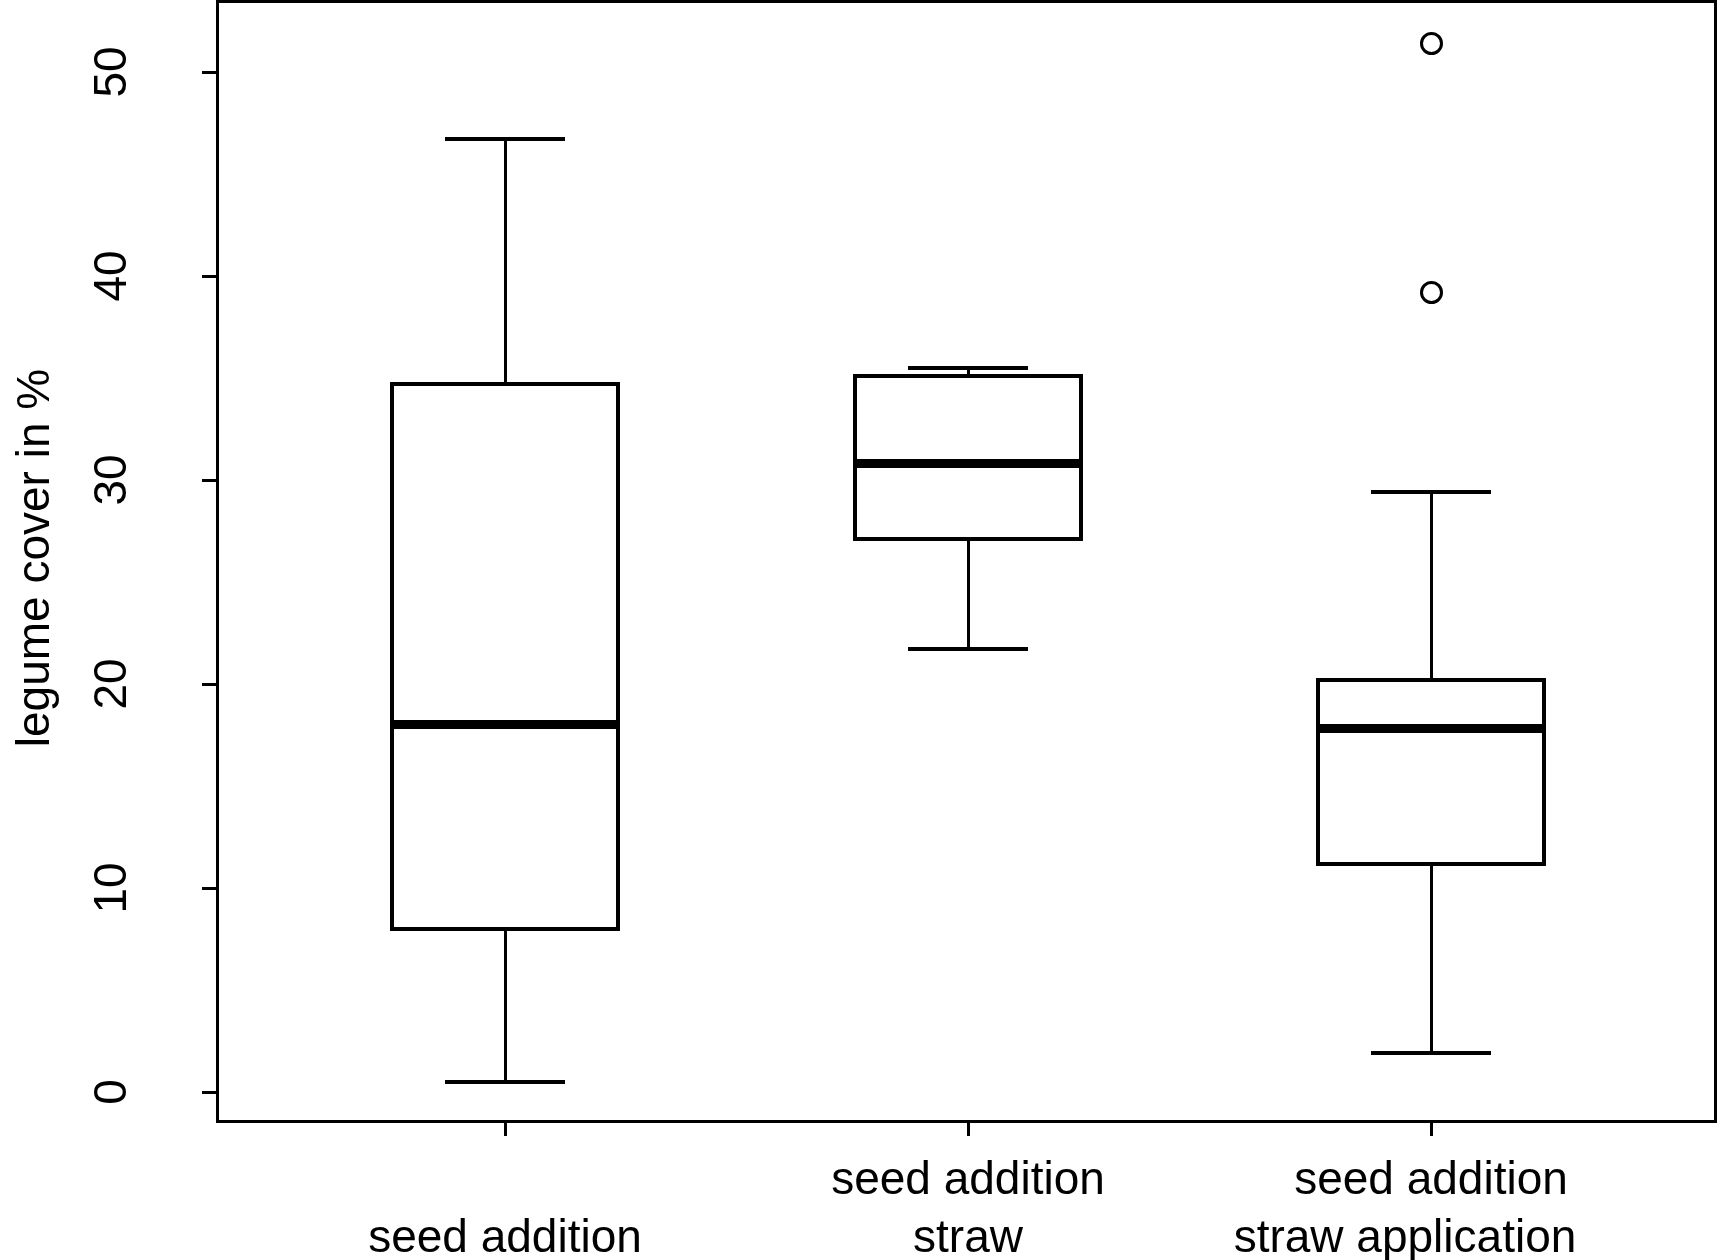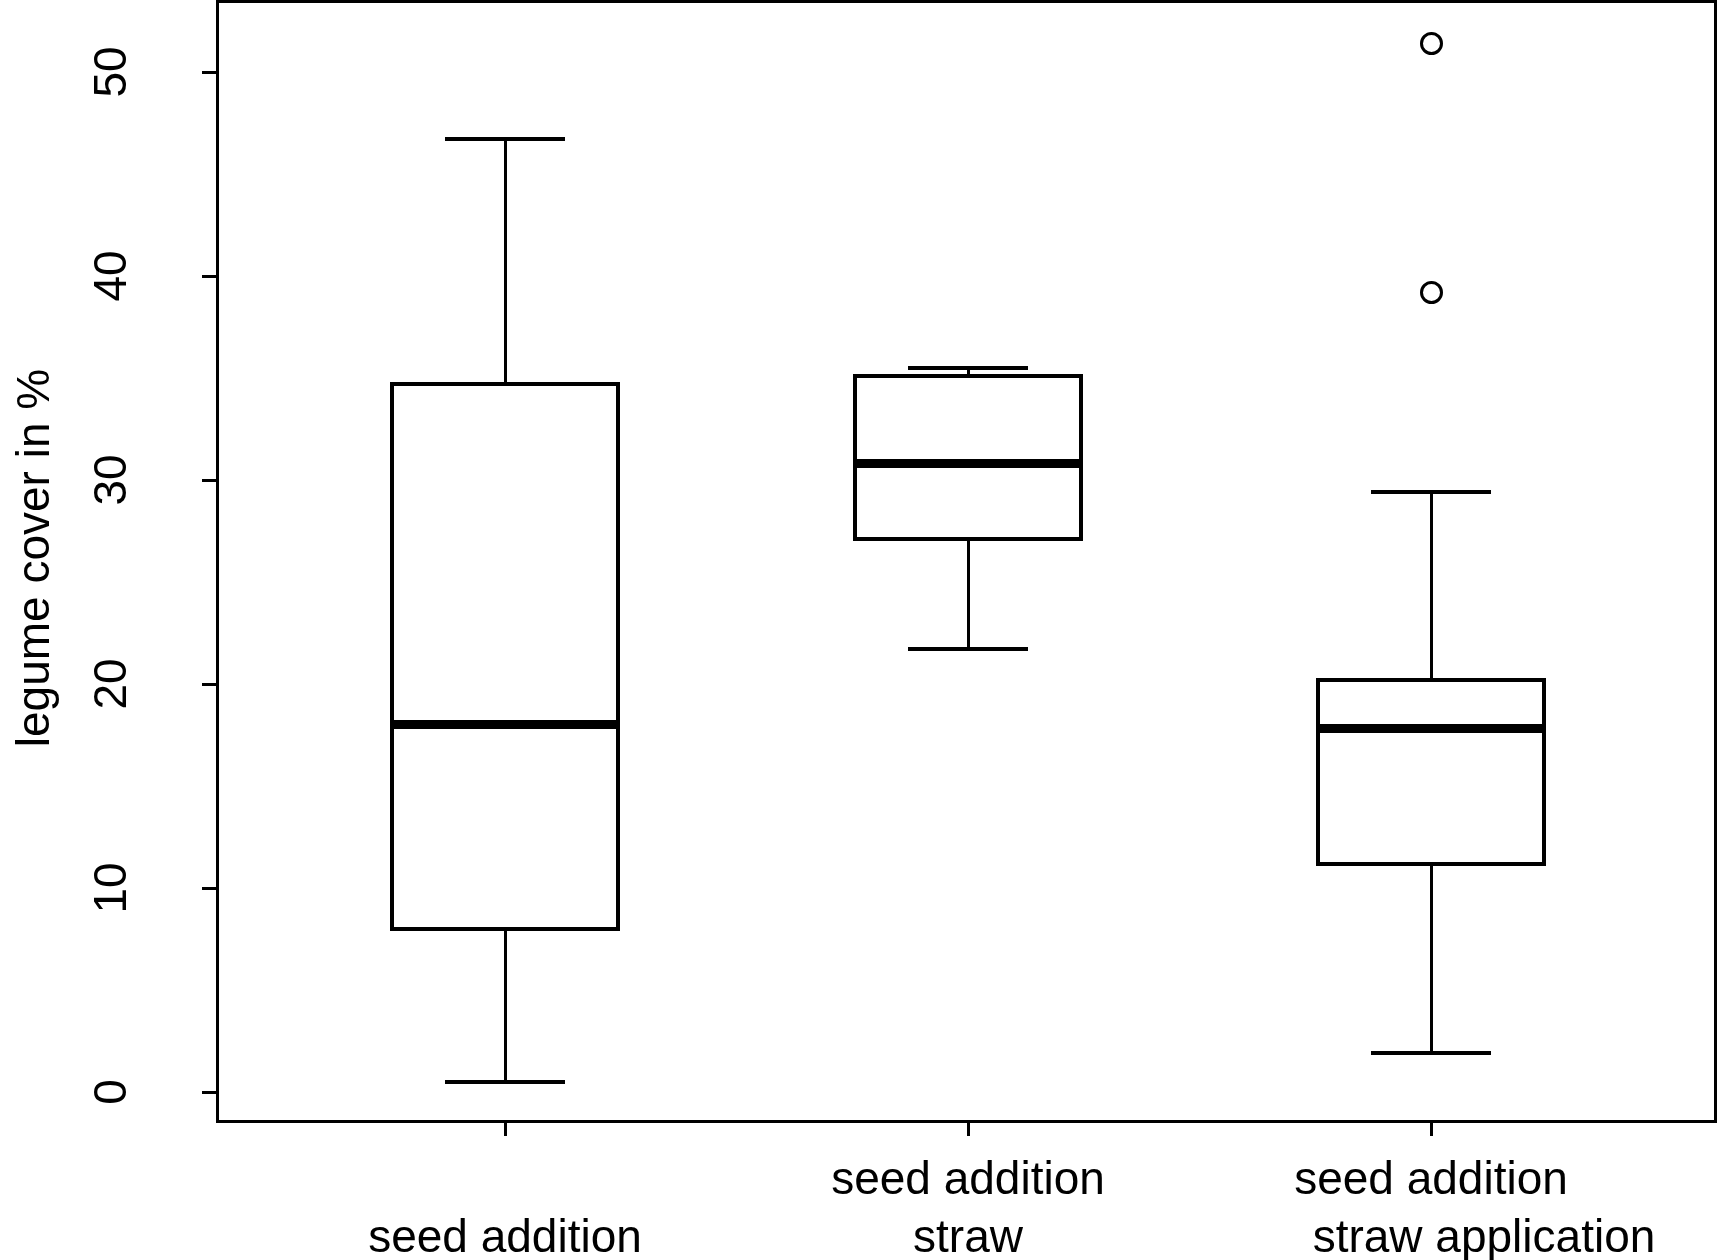--- a/index.html
+++ b/index.html
@@ -142,15 +142,15 @@
         <div class="outlier" style="left: 1419.5px; top: 280.82px;"></div>
         <div class="outlier" style="left: 1419.5px; top: 31.94px;"></div>
         <div class="xtick-line" style="left: 1429.5px;"></div>
       </div>
     </div>
   <div id="xlabels-layer">
       <div class="xcat-label" style="left: 505px; top: 1236px;">seed addition</div>
       <div class="xcat-label" style="left: 968px; top: 1178px;">seed addition</div>
       <div class="xcat-label" style="left: 968px; top: 1236px;">straw</div>
       <div class="xcat-label" style="left: 1431px; top: 1178px;">seed addition</div>
-      <div class="xcat-label" style="left: 1484px; top: 1236px;">straw application</div>
+      <div class="xcat-label" style="left: 1405px; top: 1236px;">straw application</div>
     </div>
 </div>
 
 </body></html>

